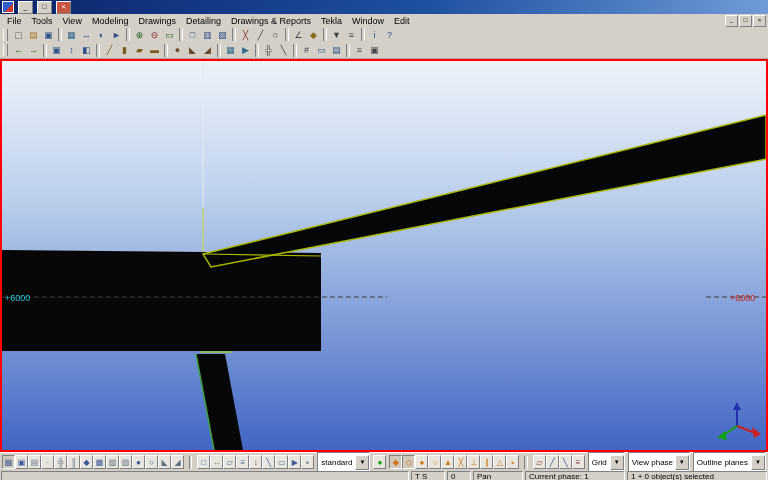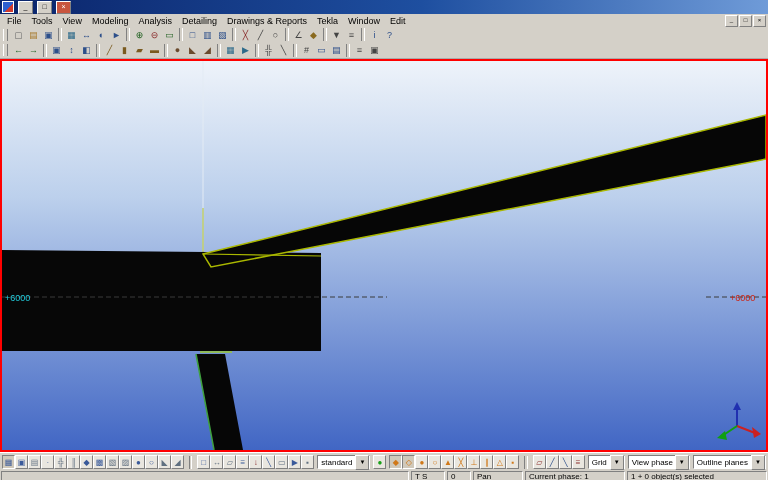--- a/index.html
+++ b/index.html
@@ -35,21 +35,21 @@
   .tb-sep{width:2px;height:13px;border-left:1px solid #808080;border-right:1px solid #fff;margin:0 2px;}
   
   .viewport{flex:1;position:relative;border:2px solid #ff0000;box-sizing:border-box;background:#cddcf2;}
   .viewport svg{display:block;width:100%;height:100%;}
   
   .bottombar{height:18px;flex:0 0 18px;display:flex;align-items:center;background:#d4d0c8;
     padding:0 2px;gap:3px;border-top:1px solid #fff;}
   .bb-group{display:flex;align-items:center;}
   .bottombar .tb-btn{width:13px;height:14px;font-size:8px;background:#e9e6df;border-color:#fff #808080 #808080 #fff;}
   .bottombar .tb-btn.pressed{border-color:#808080 #fff #fff #808080;background:#cfc8ba;}
-  .combo{display:flex;align-items:center;height:14px;background:#fff;border:1px solid;
+  .combo{display:flex;align-items:center;height:21px;background:#fff;border:1px solid;
     border-color:#808080 #fff #fff #808080;font-size:8px;box-sizing:border-box;}
   .combo .val{padding:0 3px;white-space:nowrap;overflow:hidden;flex:1;}
   .combo .arrow{width:12px;height:13px;flex:0 0 12px;background:#d4d0c8;border:1px solid;
     border-color:#fff #808080 #808080 #fff;font-size:6px;display:flex;align-items:center;justify-content:center;}
   
   .statusbar{height:11px;flex:0 0 11px;display:flex;align-items:stretch;background:#d4d0c8;
     font-size:8px;gap:2px;padding:0 1px;}
   .sb-seg{border:1px solid;border-color:#808080 #fff #fff #808080;display:flex;align-items:center;
     padding:0 3px;white-space:nowrap;overflow:hidden;box-sizing:border-box;}
 </style>
@@ -63,21 +63,21 @@
     <div class="winbtn">_</div>
     <div class="winbtn">□</div>
     <div class="winbtn close">×</div>
   </div>
 
   <div class="menubar">
     <span class="menu-item">File</span>
     <span class="menu-item">Tools</span>
     <span class="menu-item">View</span>
     <span class="menu-item">Modeling</span>
-    <span class="menu-item">Analysis</span>
+    <span class="menu-item">Drawings</span>
     <span class="menu-item">Detailing</span>
     <span class="menu-item">Drawings &amp; Reports</span>
     <span class="menu-item">Tekla</span>
     <span class="menu-item">Window</span>
     <span class="menu-item">Edit</span>
     <span class="spacer"></span>
     <span class="mdibtn">_</span>
     <span class="mdibtn">□</span>
     <span class="mdibtn">×</span>
   </div>

